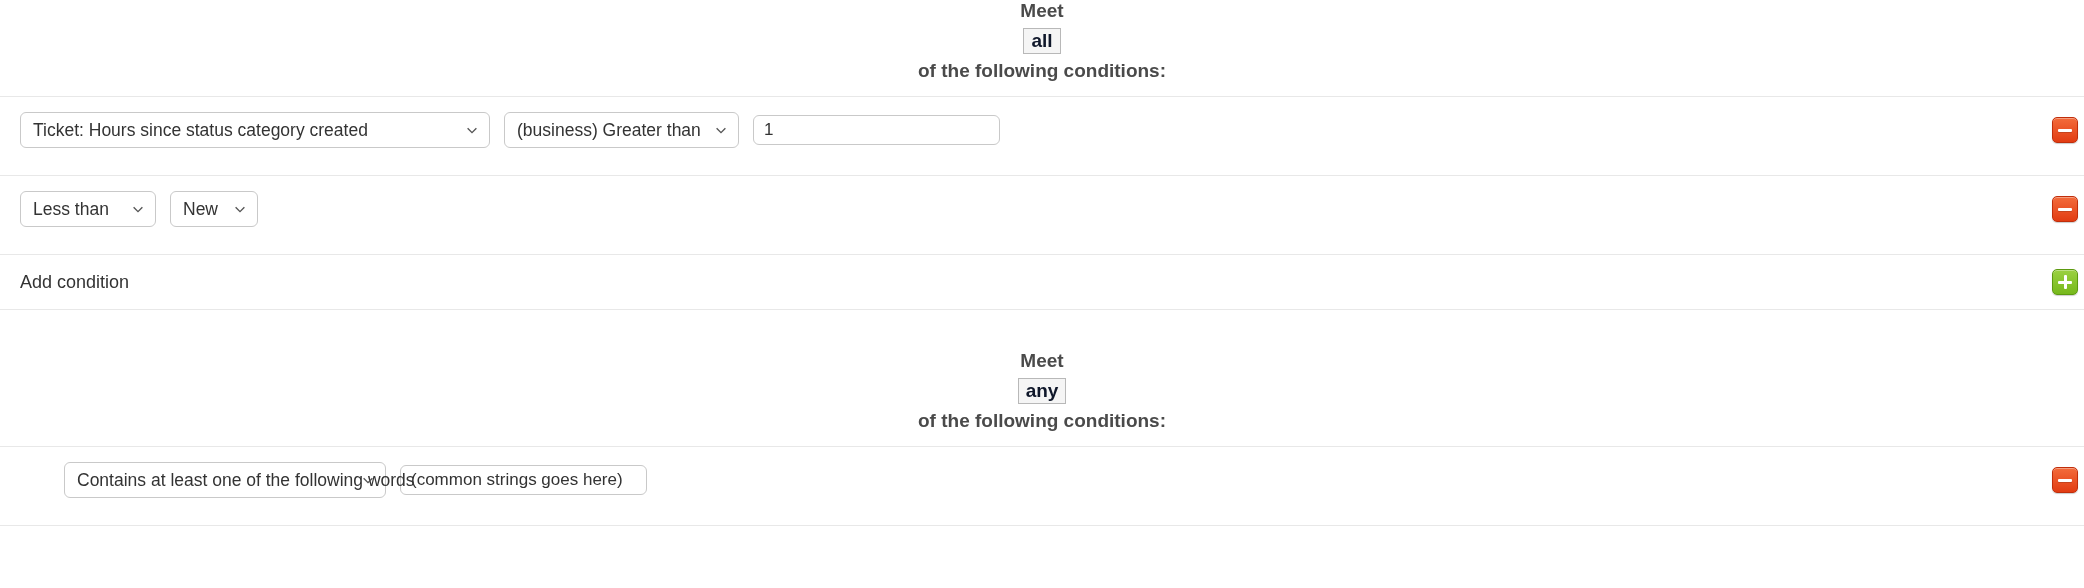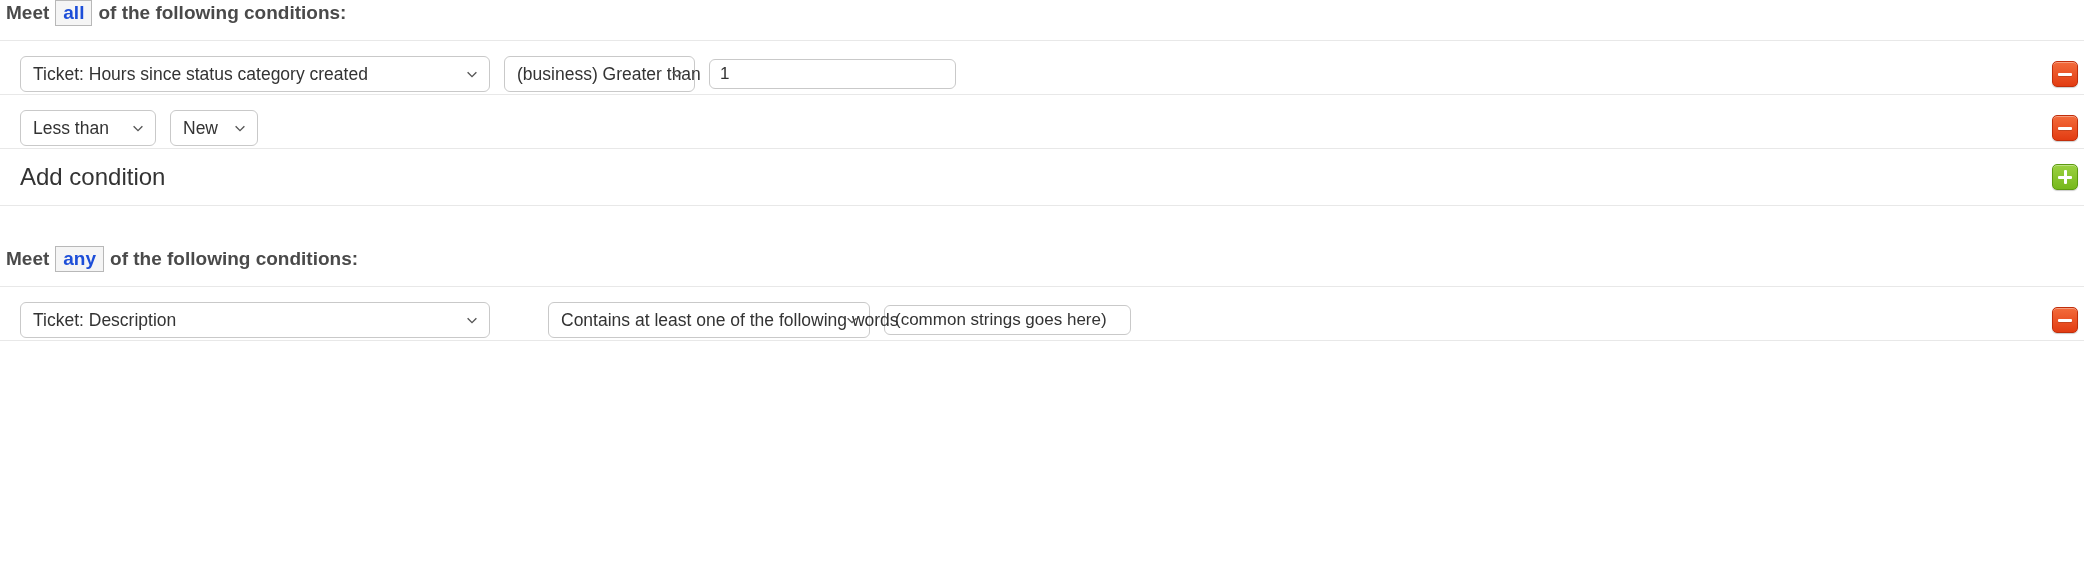--- a/index.html
+++ b/index.html
@@ -11,45 +11,46 @@
     padding: 0;
   }
   .section-heading {
     font-weight: 600;
     color: #4a4a4a;
     font-size: 19px;
     padding: 0 6px 14px 6px;
     display: flex;
     align-items: center;
     gap: 6px;
+    flex-direction: column;
   }
   .heading-badge {
     display: inline-block;
     border: 1px solid #b8b8b8;
     background: #f5f5f5;
     padding: 1px 7px;
     font-weight: 600;
-    color: #1d4ed8;
+    color: #0f172a;
     font-size: 19px;
   }
   .rows { border-top: 1px solid #e8e8e8; }
   .row {
     display: flex;
     align-items: center;
-    padding: 15px 6px 2px 20px;
+    padding: 15px 6px 27px 20px;
     border-bottom: 1px solid #e8e8e8;
     gap: 14px;
   }
   .row-add {
     display: flex;
     align-items: center;
     padding: 14px 6px 14px 20px;
     border-bottom: 1px solid #e8e8e8;
   }
-  .add-label { color: #333; font-size: 24px; }
+  .add-label { color: #333; font-size: 18px; }
   .select {
     position: relative;
     border: 1px solid #c9c9c9;
     border-radius: 6px;
     background: #fff;
     height: 36px;
     display: flex;
     align-items: center;
     padding: 0 36px 0 12px;
     font-size: 17.5px;
@@ -59,21 +60,21 @@
   }
   .select .chev {
     position: absolute;
     right: 10px;
     top: 50%;
     transform: translateY(-50%);
     pointer-events: none;
   }
   .select .chev svg { display: block; }
   .select-field { width: 470px; }
-  .select-op-lg { width: 191px; }
+  .select-op-lg { width: 235px; }
   .select-op-sm { width: 136px; border-radius: 6px; }
   .select-val-sm { width: 88px; align-items: center; }
   .select-op-xl { width: 322px; margin-left: 44px; }
   .textinput {
     border: 1px solid #c9c9c9;
     border-radius: 6px;
     background: #fff;
     height: 30px;
     padding: 0 10px;
     font-size: 17px;
@@ -187,28 +188,20 @@
 
 <div class="section-heading">
   <span>Meet</span>
   <span class="heading-badge">any</span>
   <span>of the following conditions:</span>
 </div>
 
 <div class="rows">
 
   <div class="row">
-    <div class="select select-field">
-      <span>Ticket: Description</span>
-      <span class="chev">
-        <svg width="14" height="14" viewBox="0 0 16 16">
-            <path d="M3 6l5 5 5-5" fill="none" stroke="#555" stroke-width="1.6"></path>
-          </svg>
-      </span>
-    </div>
     <div class="select select-op-xl">
       <span>Contains at least one of the following words</span>
       <span class="chev">
         <svg width="14" height="14" viewBox="0 0 16 16">
             <path d="M3 6l5 5 5-5" fill="none" stroke="#555" stroke-width="1.6"></path>
           </svg>
       </span>
     </div>
     <input class="textinput" type="text" value="(common strings goes here)" style="">
     <div class="spacer"></div>

